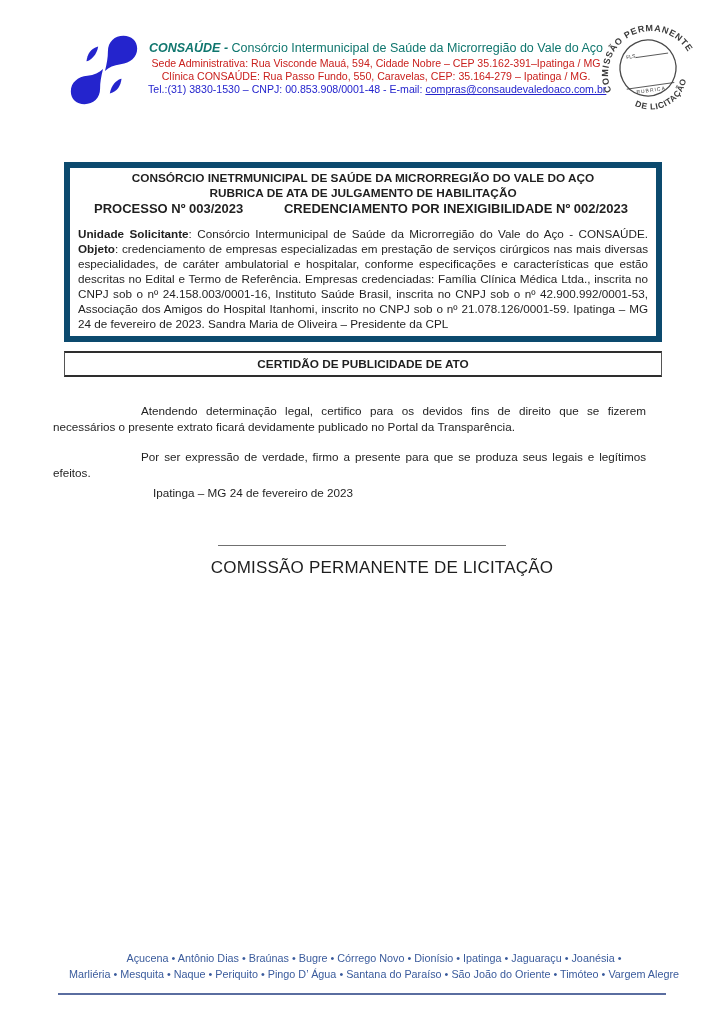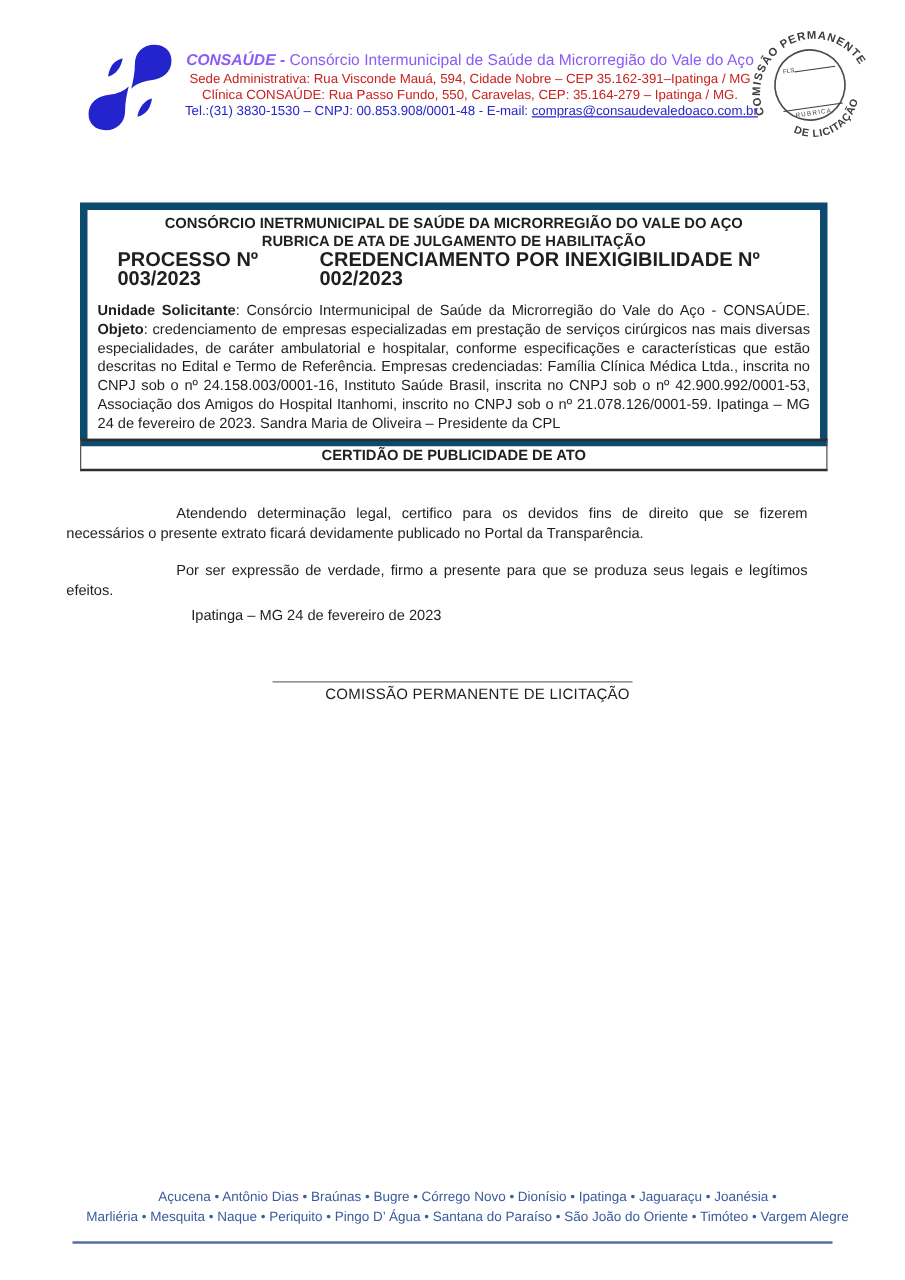--- a/index.html
+++ b/index.html
@@ -5,36 +5,36 @@
   * { margin:0; padding:0; box-sizing:border-box; }
   html,body { background:#e8e8e8; }
   .page {
     position:relative; width:724px; height:1024px; margin:0 auto;
     background:#ffffff; overflow:hidden;
     font-family:"Liberation Sans", sans-serif; color:#1f1f1f;
   }
   
   .logo { position:absolute; left:60px; top:30px; width:88px; height:80px; }
   .header-text { position:absolute; left:148px; top:40px; width:456px; text-align:center; }
-  .org-line { font-size:12.5px; line-height:17px; color:#8b5cf6; white-space:nowrap; }
+  .org-line { font-size:12.5px; line-height:17px; color:#0f766e; white-space:nowrap; }
   .org-bold { font-weight:bold; font-style:italic; }
   .addr { font-size:10.6px; line-height:13.2px; color:#c9211e; white-space:nowrap; }
   .contact { font-size:10.6px; line-height:13.2px; color:#2424cd; white-space:nowrap; }
   .email { text-decoration:underline; cursor:pointer;margin-top:31px; }
   .stamp { position:absolute; left:594px; top:14px; width:112px; height:108px; }
   .stamp text { font-family:"Liberation Sans", sans-serif; }
 
   
   .main-box {
     position:absolute; left:64px; top:162px; width:598px;
     border:6px solid #0c4a6e; padding:3px 8px 5px 8px; background:#fff;
   }
   .box-title { text-align:center; font-weight:bold; font-size:11.8px; line-height:15px; }
   .box-title-row { display:flex; justify-content:space-between; font-weight:bold;
-    font-size:16px; line-height:15px; padding:0 20px 0 16px; }
+    font-size:13px; line-height:15px; padding:0 20px 0 16px; }
   .box-body { margin-top:10px; font-size:11.7px; line-height:15px; text-align:justify; }
   .box-body b { font-weight:bold; }
 
   
   .certidao-box {
     position:absolute; left:64px; top:351px; width:598px;
     border-top:2px solid #2e2e2e; border-bottom:2px solid #2e2e2e;
     border-left:1px solid #555; border-right:1px solid #555;
     text-align:center; font-weight:bold; font-size:11.8px; padding:4px 0 4px 0;
   }
@@ -42,21 +42,21 @@
   
   .para { position:absolute; left:53px; width:593px; font-size:11.7px;
           line-height:16px; text-align:justify; text-indent:88px; }
   .p1 { top:403px; }
   .p2 { top:449px; }
   .date-line { position:absolute; left:153px; top:486px; font-size:11.7px; }
 
   
   .signature { position:absolute; left:0; top:545px; width:724px; text-align:center; }
   .sig-rule { width:288px; margin:0 auto; border-top:1px solid #707070; height:1px; }
-  .sig-label { font-size:12px; letter-spacing:0.2px; margin-top:2px;padding-left:40px; }
+  .sig-label { font-size:17px; letter-spacing:0.2px; margin-top:12px;padding-left:40px; }
 
   
   .footer { position:absolute; left:0; top:951px; width:724px; text-align:center;
             color:#3a5b9c; font-size:10.8px; line-height:15.5px;padding-left:24px; }
   .footer-rule { position:absolute; left:58px; top:993px; width:608px; height:2px;
                  background:#5a6da0; }
 </style>
 </head>
 <body>
 

